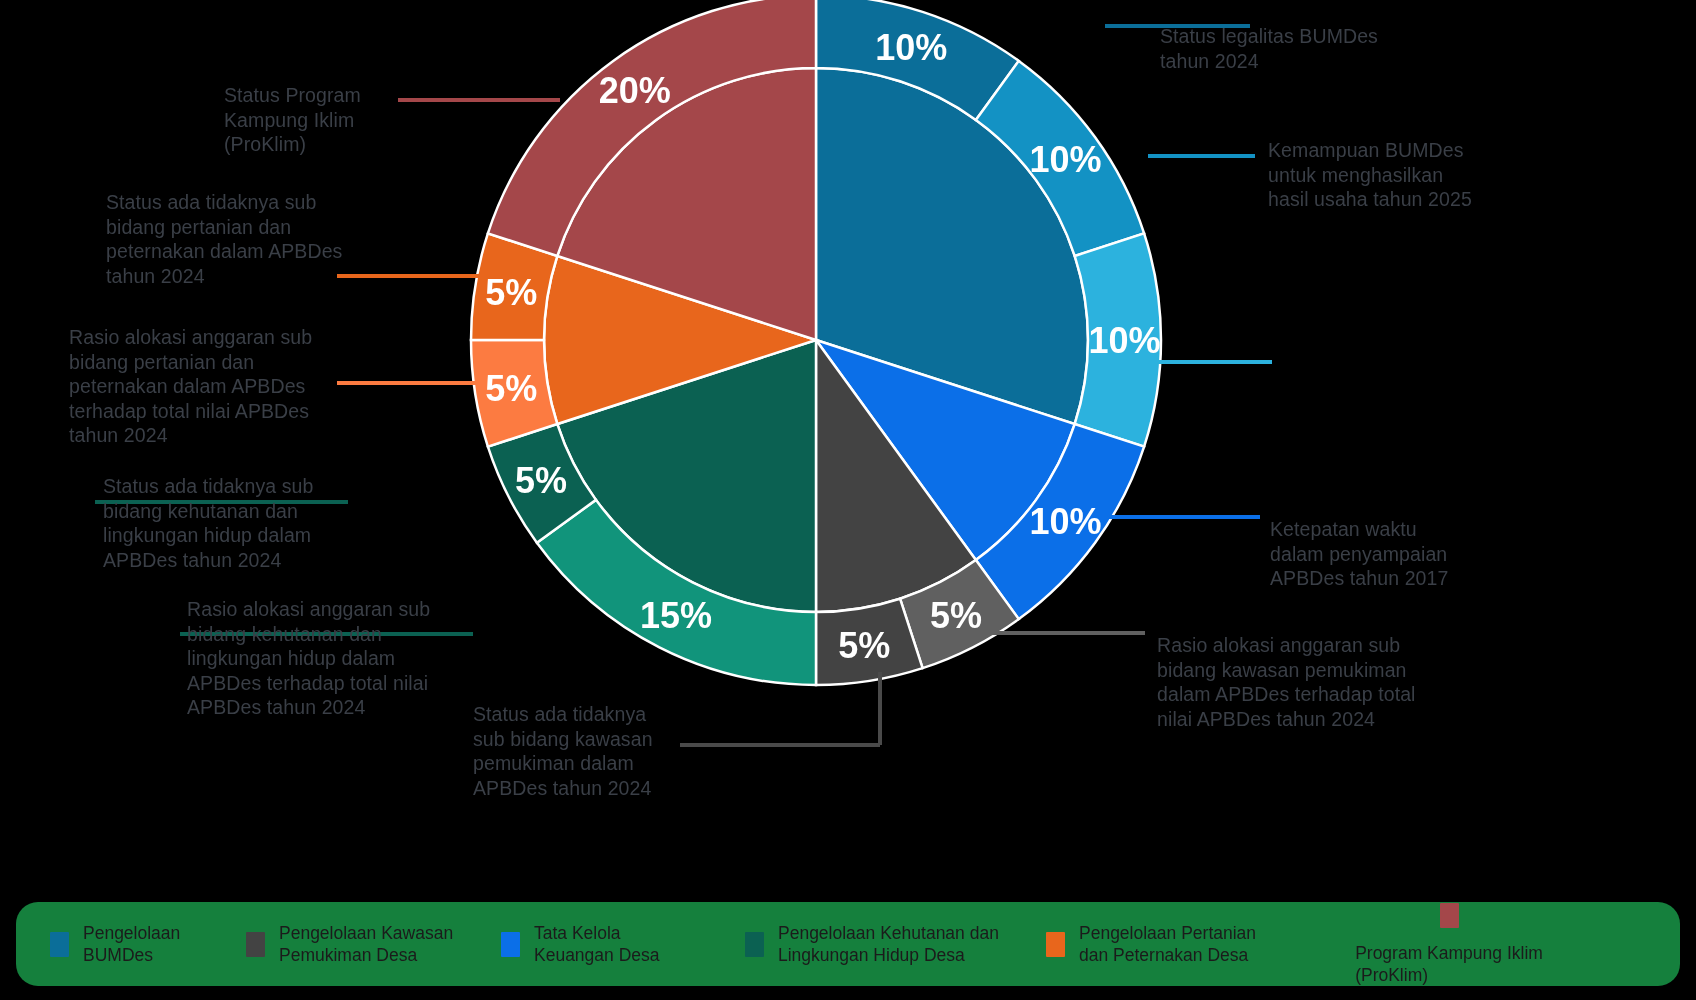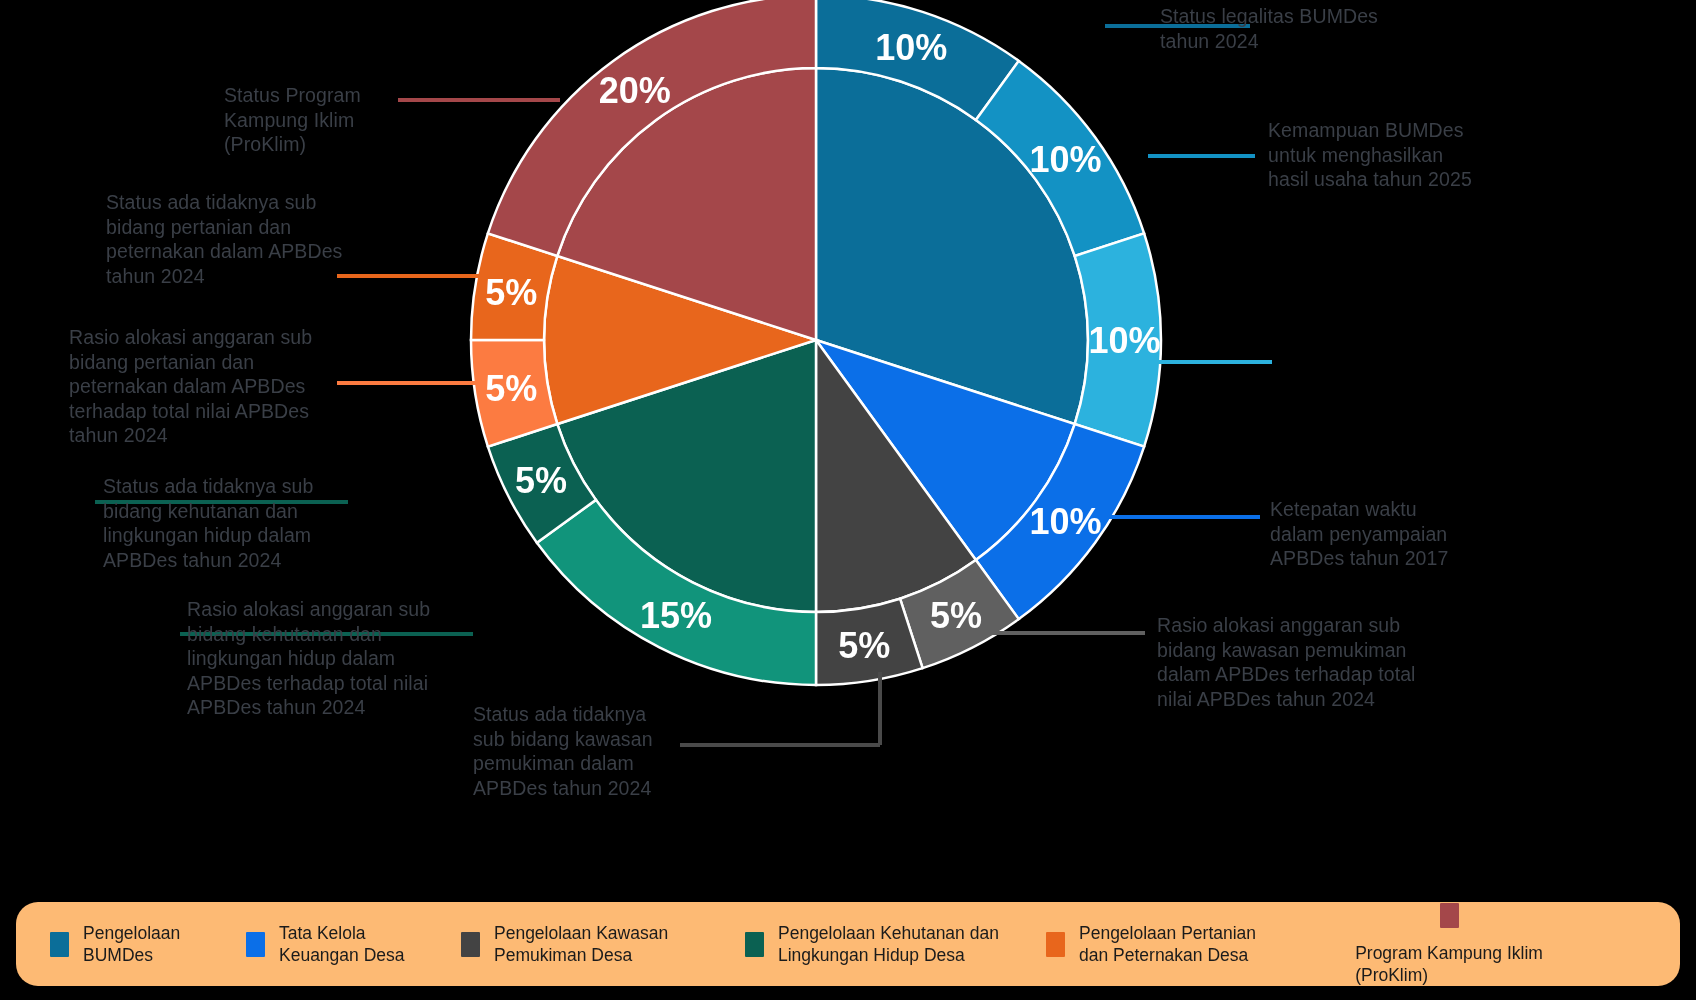--- a/index.html
+++ b/index.html
@@ -15,28 +15,28 @@
 
   .callout {
     position: absolute;
     color: #3a3f47;
     font-size: 19.5px;
     line-height: 24.5px;
     letter-spacing: 0.1px;
     font-weight: 400;
     white-space: pre-line;
   }
-  .callout.right { text-align: left; }
+  .callout.right { text-align: left; margin-top: 20px; }
   .callout.left  { text-align: left; }
 
   .legend {
     position: absolute;
     left: 16px; top: 902px;
     width: 1664px; height: 84px;
-    background: #fdba74;
+    background: #15803d;
     border-radius: 22px;
     display: flex;
     align-items: center;
     padding: 0 34px;
   }
   .legend-item {
     display: flex; align-items: center;
     gap: 14px;
   }
   .legend-swatch {
@@ -154,29 +154,29 @@
 Kampung Iklim
 (ProKlim)</div>
   </div>
 
   <div class="legend">
     <div class="legend-item" style="width:196px;">
       <span class="legend-swatch" style="background: rgb(11, 110, 153);"></span>
       <span class="legend-label">Pengelolaan
 BUMDes</span>
     </div>
+    <div class="legend-item" style="width:255px;">
+      <span class="legend-swatch" style="background: rgb(67, 67, 67);"></span>
+      <span class="legend-label">Pengelolaan Kawasan
+Pemukiman Desa</span>
+    </div>
     <div class="legend-item" style="width:215px;">
       <span class="legend-swatch" style="background: rgb(11, 111, 232);"></span>
       <span class="legend-label">Tata Kelola
 Keuangan Desa</span>
-    </div>
-    <div class="legend-item" style="width:255px;">
-      <span class="legend-swatch" style="background: rgb(67, 67, 67);"></span>
-      <span class="legend-label">Pengelolaan Kawasan
-Pemukiman Desa</span>
     </div>
     <div class="legend-item" style="width:330px;padding-left:29px;">
       <span class="legend-swatch" style="background: rgb(11, 97, 82);"></span>
       <span class="legend-label">Pengelolaan Kehutanan dan
 Lingkungan Hidup Desa</span>
     </div>
     <div class="legend-item" style="width:278px;">
       <span class="legend-swatch" style="background: rgb(232, 102, 28);"></span>
       <span class="legend-label">Pengelolaan Pertanian
 dan Peternakan Desa</span>

